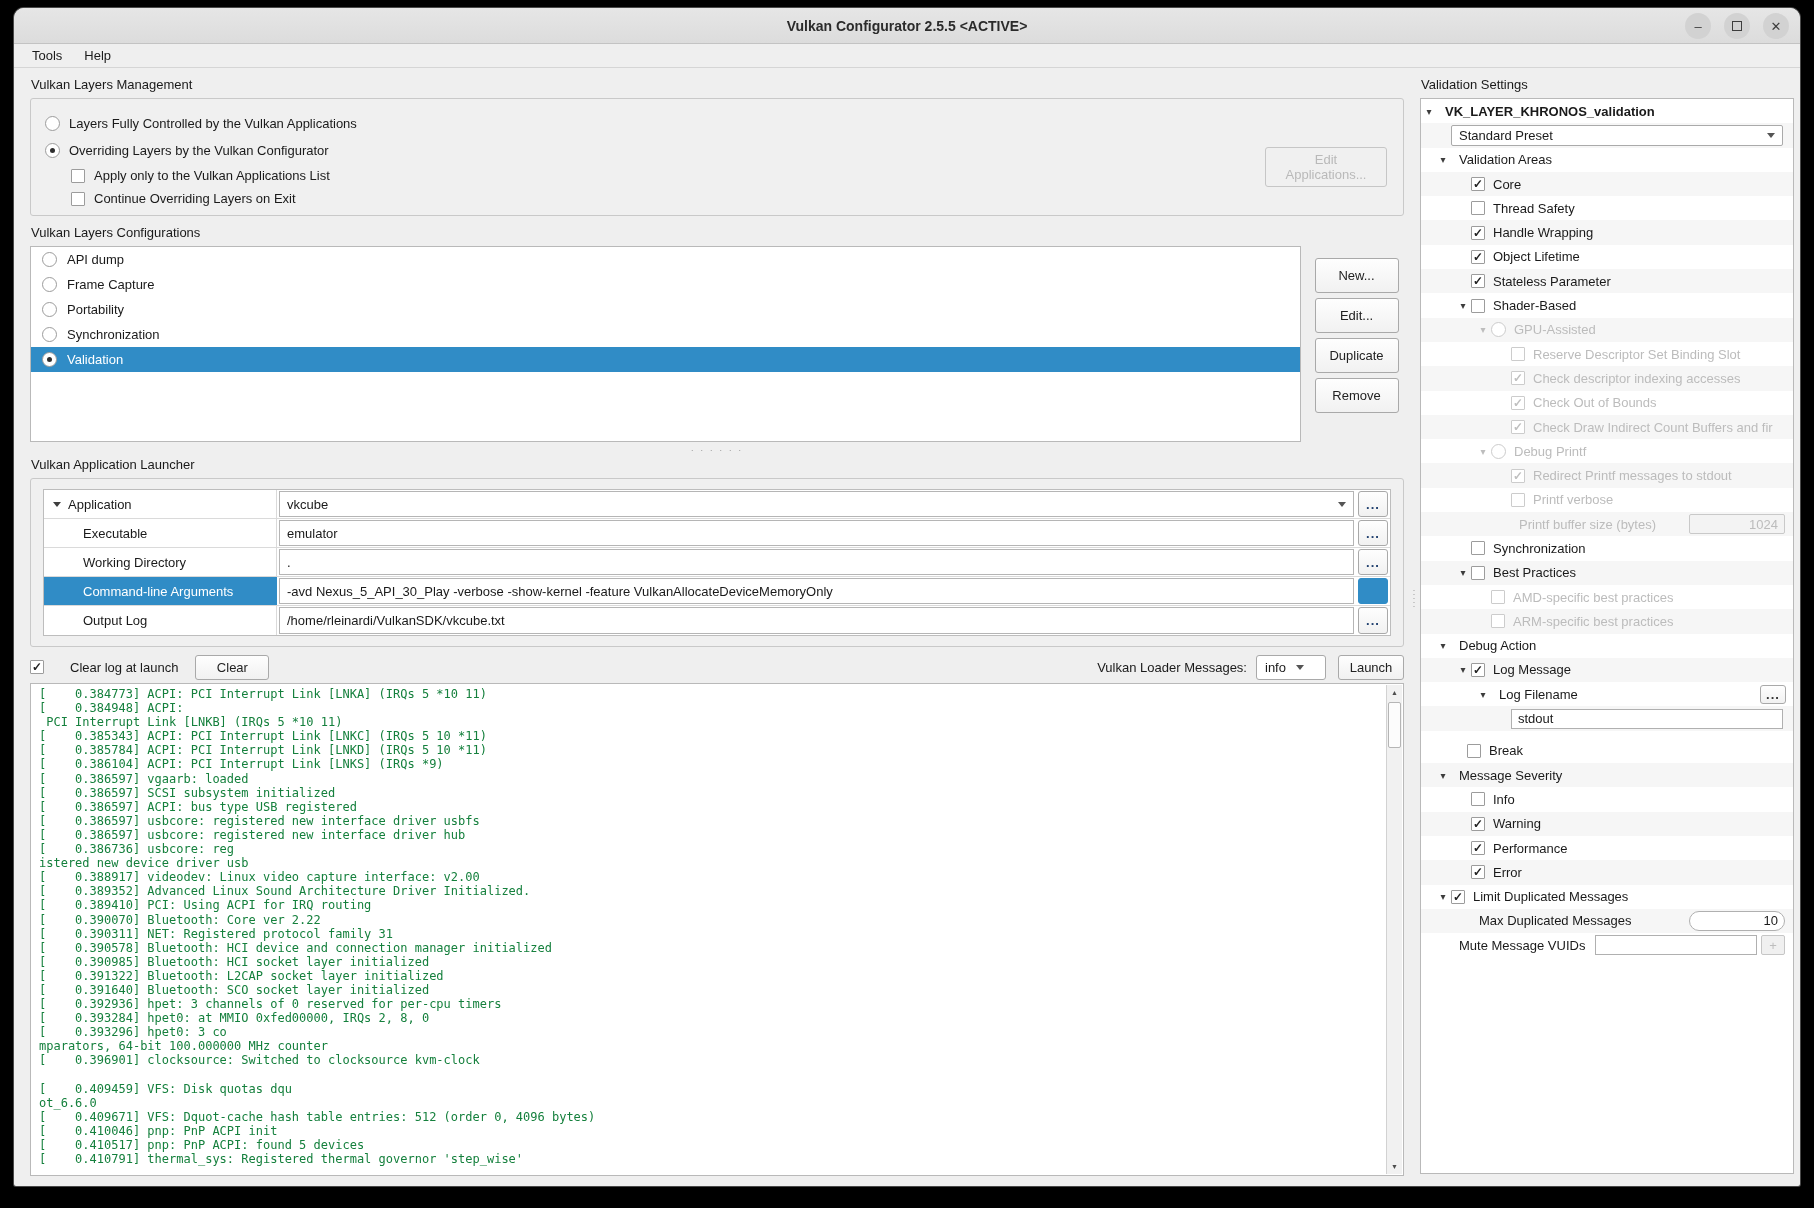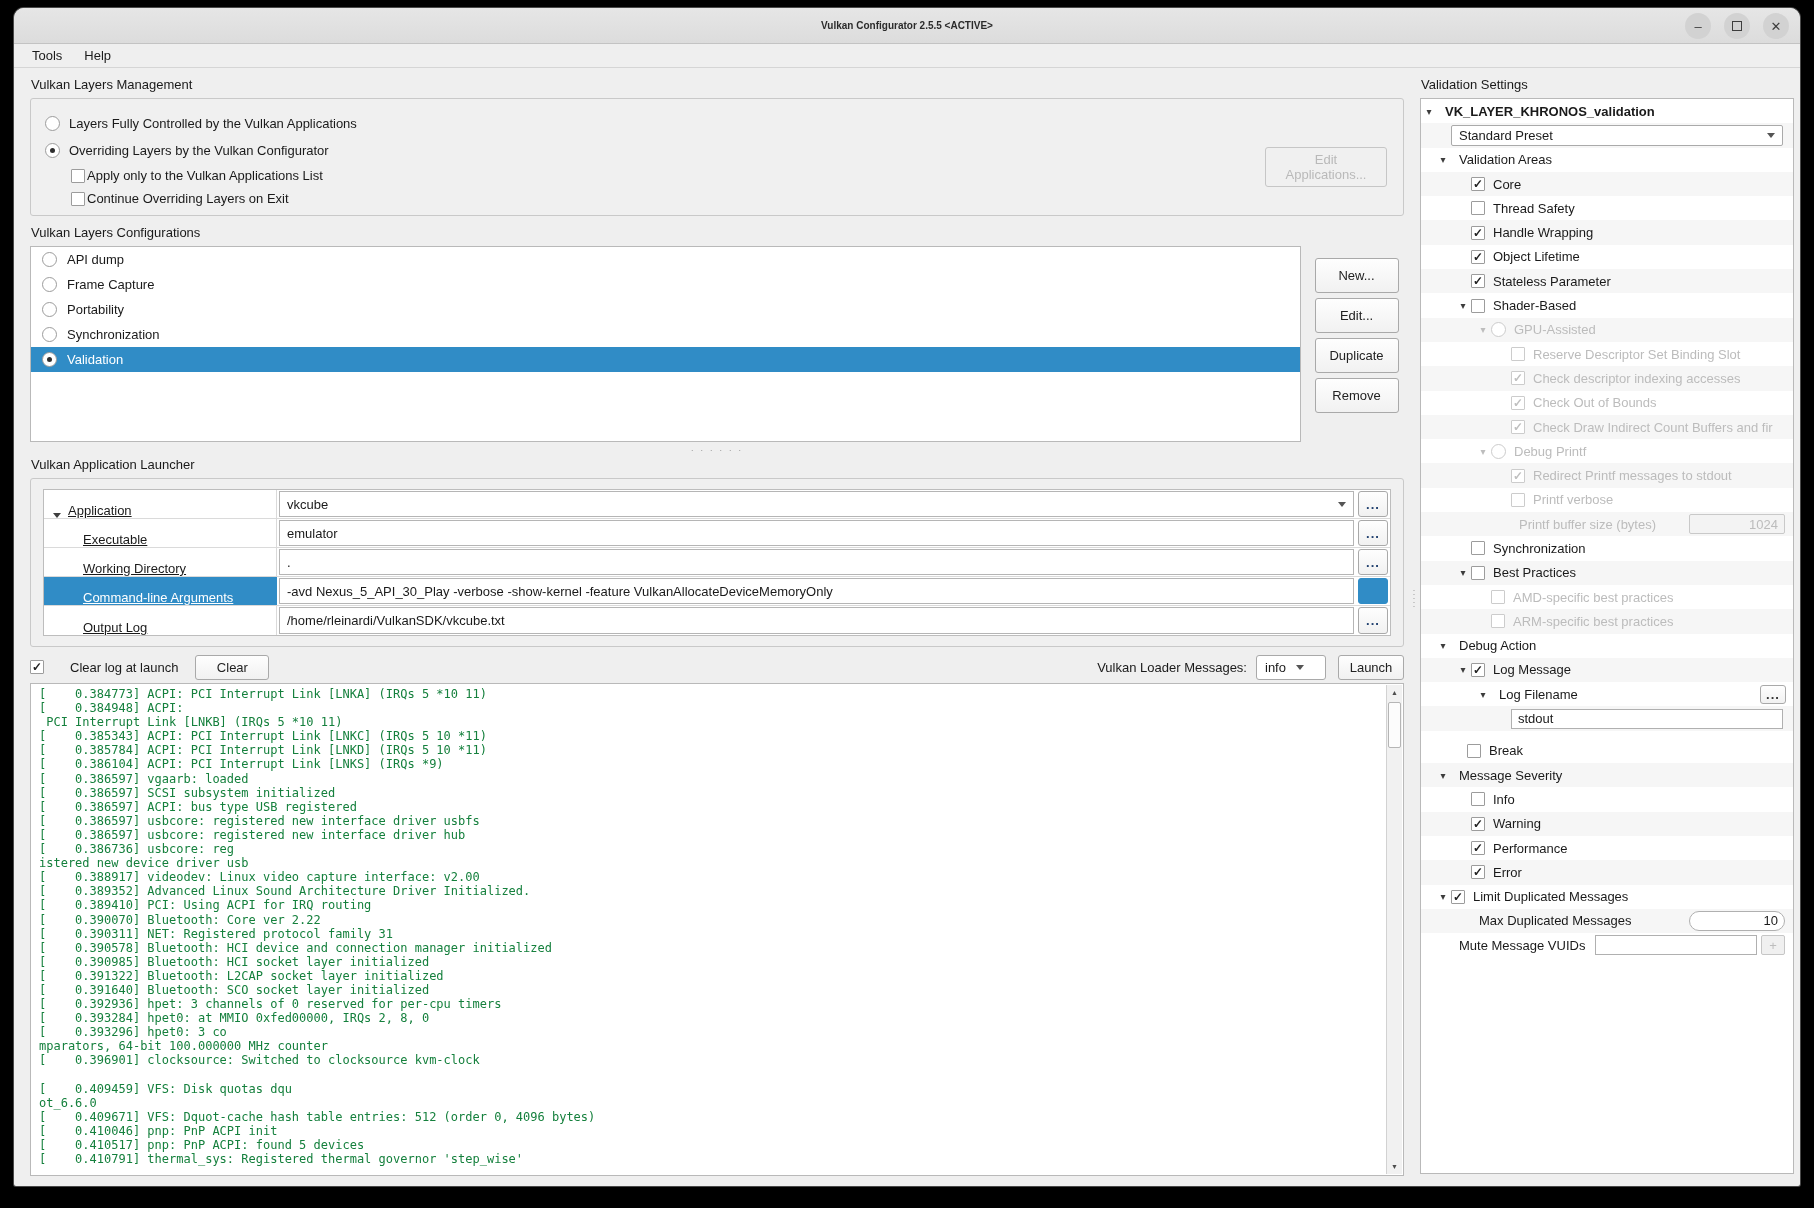--- a/index.html
+++ b/index.html
@@ -13,21 +13,21 @@
     position:absolute;left:14px;top:8px;width:1786px;height:1178px;
     background:#efefef;border-radius:10px 10px 2px 2px;box-shadow:0 0 0 1px #494949;
     display:flex;flex-direction:column;
   }
   
   .titlebar{
     height:36px;flex:0 0 36px;background:linear-gradient(#e6e6e6,#dcdcdc);
     border-bottom:1px solid #c3c3c3;border-radius:10px 10px 0 0;
     display:flex;align-items:center;justify-content:center;position:relative;
   }
-  .title{font-weight:bold;font-size:10px;color:#2b2b2b;}
+  .title{font-weight:bold;font-size:14px;color:#2b2b2b;}
   .win-controls{position:absolute;right:11px;top:5px;display:flex;gap:13px;}
   .wbtn{
     width:26px;height:26px;border-radius:50%;background:#d2d2d2;color:#3d3d3d;
     display:flex;align-items:center;justify-content:center;font-size:13px;line-height:1;
   }
   .wbtn .sq{width:10px;height:10px;border:1.5px solid #3d3d3d;display:block;}
   
   .menubar{
     height:24px;flex:0 0 24px;background:#efefef;border-bottom:1px solid #d5d5d5;
     display:flex;align-items:center;padding-left:8px;gap:2px;
@@ -37,21 +37,21 @@
   .content{position:relative;flex:1;}
   .main-col{position:absolute;left:16px;top:0;width:1374px;height:100%;display:flex;flex-direction:column;}
   .right-col{position:absolute;left:1406px;top:0;width:374px;height:100%;}
   .section-label{margin:9px 0 6px 1px;}
   .groupbox{border:1px solid #c9c9c9;border-radius:3px;background:#f0f0f0;}
   
   .mgmt{height:118px;position:relative;padding:11px 14px 0 14px;flex:0 0 auto;}
   .radio-row{display:flex;align-items:center;gap:9px;height:27px;}
   .radio{width:15px;height:15px;border-radius:50%;background:#fff;border:1px solid #9c9c9c;position:relative;flex:0 0 15px;}
   .radio.on::after{content:"";position:absolute;left:4px;top:4px;width:5px;height:5px;border-radius:50%;background:#2e2e2e;}
-  .check-row{display:flex;align-items:center;gap:2px;height:23px;margin-left:26px;}
+  .check-row{display:flex;align-items:center;gap:9px;height:23px;margin-left:26px;}
   .checkbox{
     width:14px;height:14px;background:#fff;border:1px solid #9c9c9c;border-radius:1px;
     font-size:12px;line-height:12px;text-align:center;color:#222;flex:0 0 14px;
   }
   .checkbox.on::after{content:"✓";font-weight:bold;}
   .btn{
     background:linear-gradient(#fefefe,#f1f1f1);border:1px solid #a9a9a9;border-radius:3px;
     padding:4px 12px;text-align:center;color:#222;
   }
   .btn.disabled{color:#b9b9b9;background:#f0f0f0;border-color:#c6c6c6;}
@@ -62,21 +62,21 @@
   .cfg-row{height:25px;display:flex;align-items:center;gap:10px;padding-left:11px;}
   .cfg-row.sel{background:var(--accent);color:#fff;}
   .cfg-btns{width:95px;margin-left:8px;display:flex;flex-direction:column;gap:5px;padding-top:12px;}
   .cfg-btns .btn{width:84px;margin:0 auto;padding:9px 0;}
   .hsplit{height:15px;display:flex;align-items:center;justify-content:center;color:#9a9a9a;font-size:9px;letter-spacing:2px;}
   
   .launch-box{padding:10px 12px;flex:0 0 auto;}
   .ltable{border:1px solid #bdbdbd;background:#fff;}
   .lrow{display:flex;height:29px;border-bottom:1px solid #dadada;align-items:stretch;}
   .lrow:last-child{border-bottom:none;}
-  .lrow-label{width:233px;display:flex;align-items:flex-end;gap:7px;padding-left:9px;border-right:1px solid #dadada;background:#fff;text-decoration:underline;}
+  .lrow-label{width:233px;display:flex;align-items:center;gap:7px;padding-left:9px;border-right:1px solid #dadada;background:#fff;}
   .lrow-label.indent{padding-left:39px;}
   .lrow.sel .lrow-label{background:var(--accent);color:#fff;border-right-color:var(--accent);}
   .caret{width:0;height:0;border-left:4px solid transparent;border-right:4px solid transparent;border-top:5px solid #3e3e3e;}
   .lfield{flex:1;margin:1px 2px;border:1px solid #b5b5b5;background:#fff;display:flex;align-items:center;padding:0 7px;white-space:nowrap;overflow:hidden;}
   .lfield .dropcaret{margin-left:auto;width:0;height:0;border-left:4px solid transparent;border-right:4px solid transparent;border-top:5px solid #555;}
   .ldots{width:30px;margin:1px 2px;display:flex;align-items:center;justify-content:center;
          background:linear-gradient(#fefefe,#f1f1f1);border:1px solid #a9a9a9;border-radius:3px;color:#1f3f6e;font-weight:bold;letter-spacing:1px;}
   .ldots.selblock{background:var(--accent);border-color:var(--accent);color:var(--accent);}
   
   .logbar{display:flex;align-items:center;height:32px;margin-top:4px;flex:0 0 auto;}

